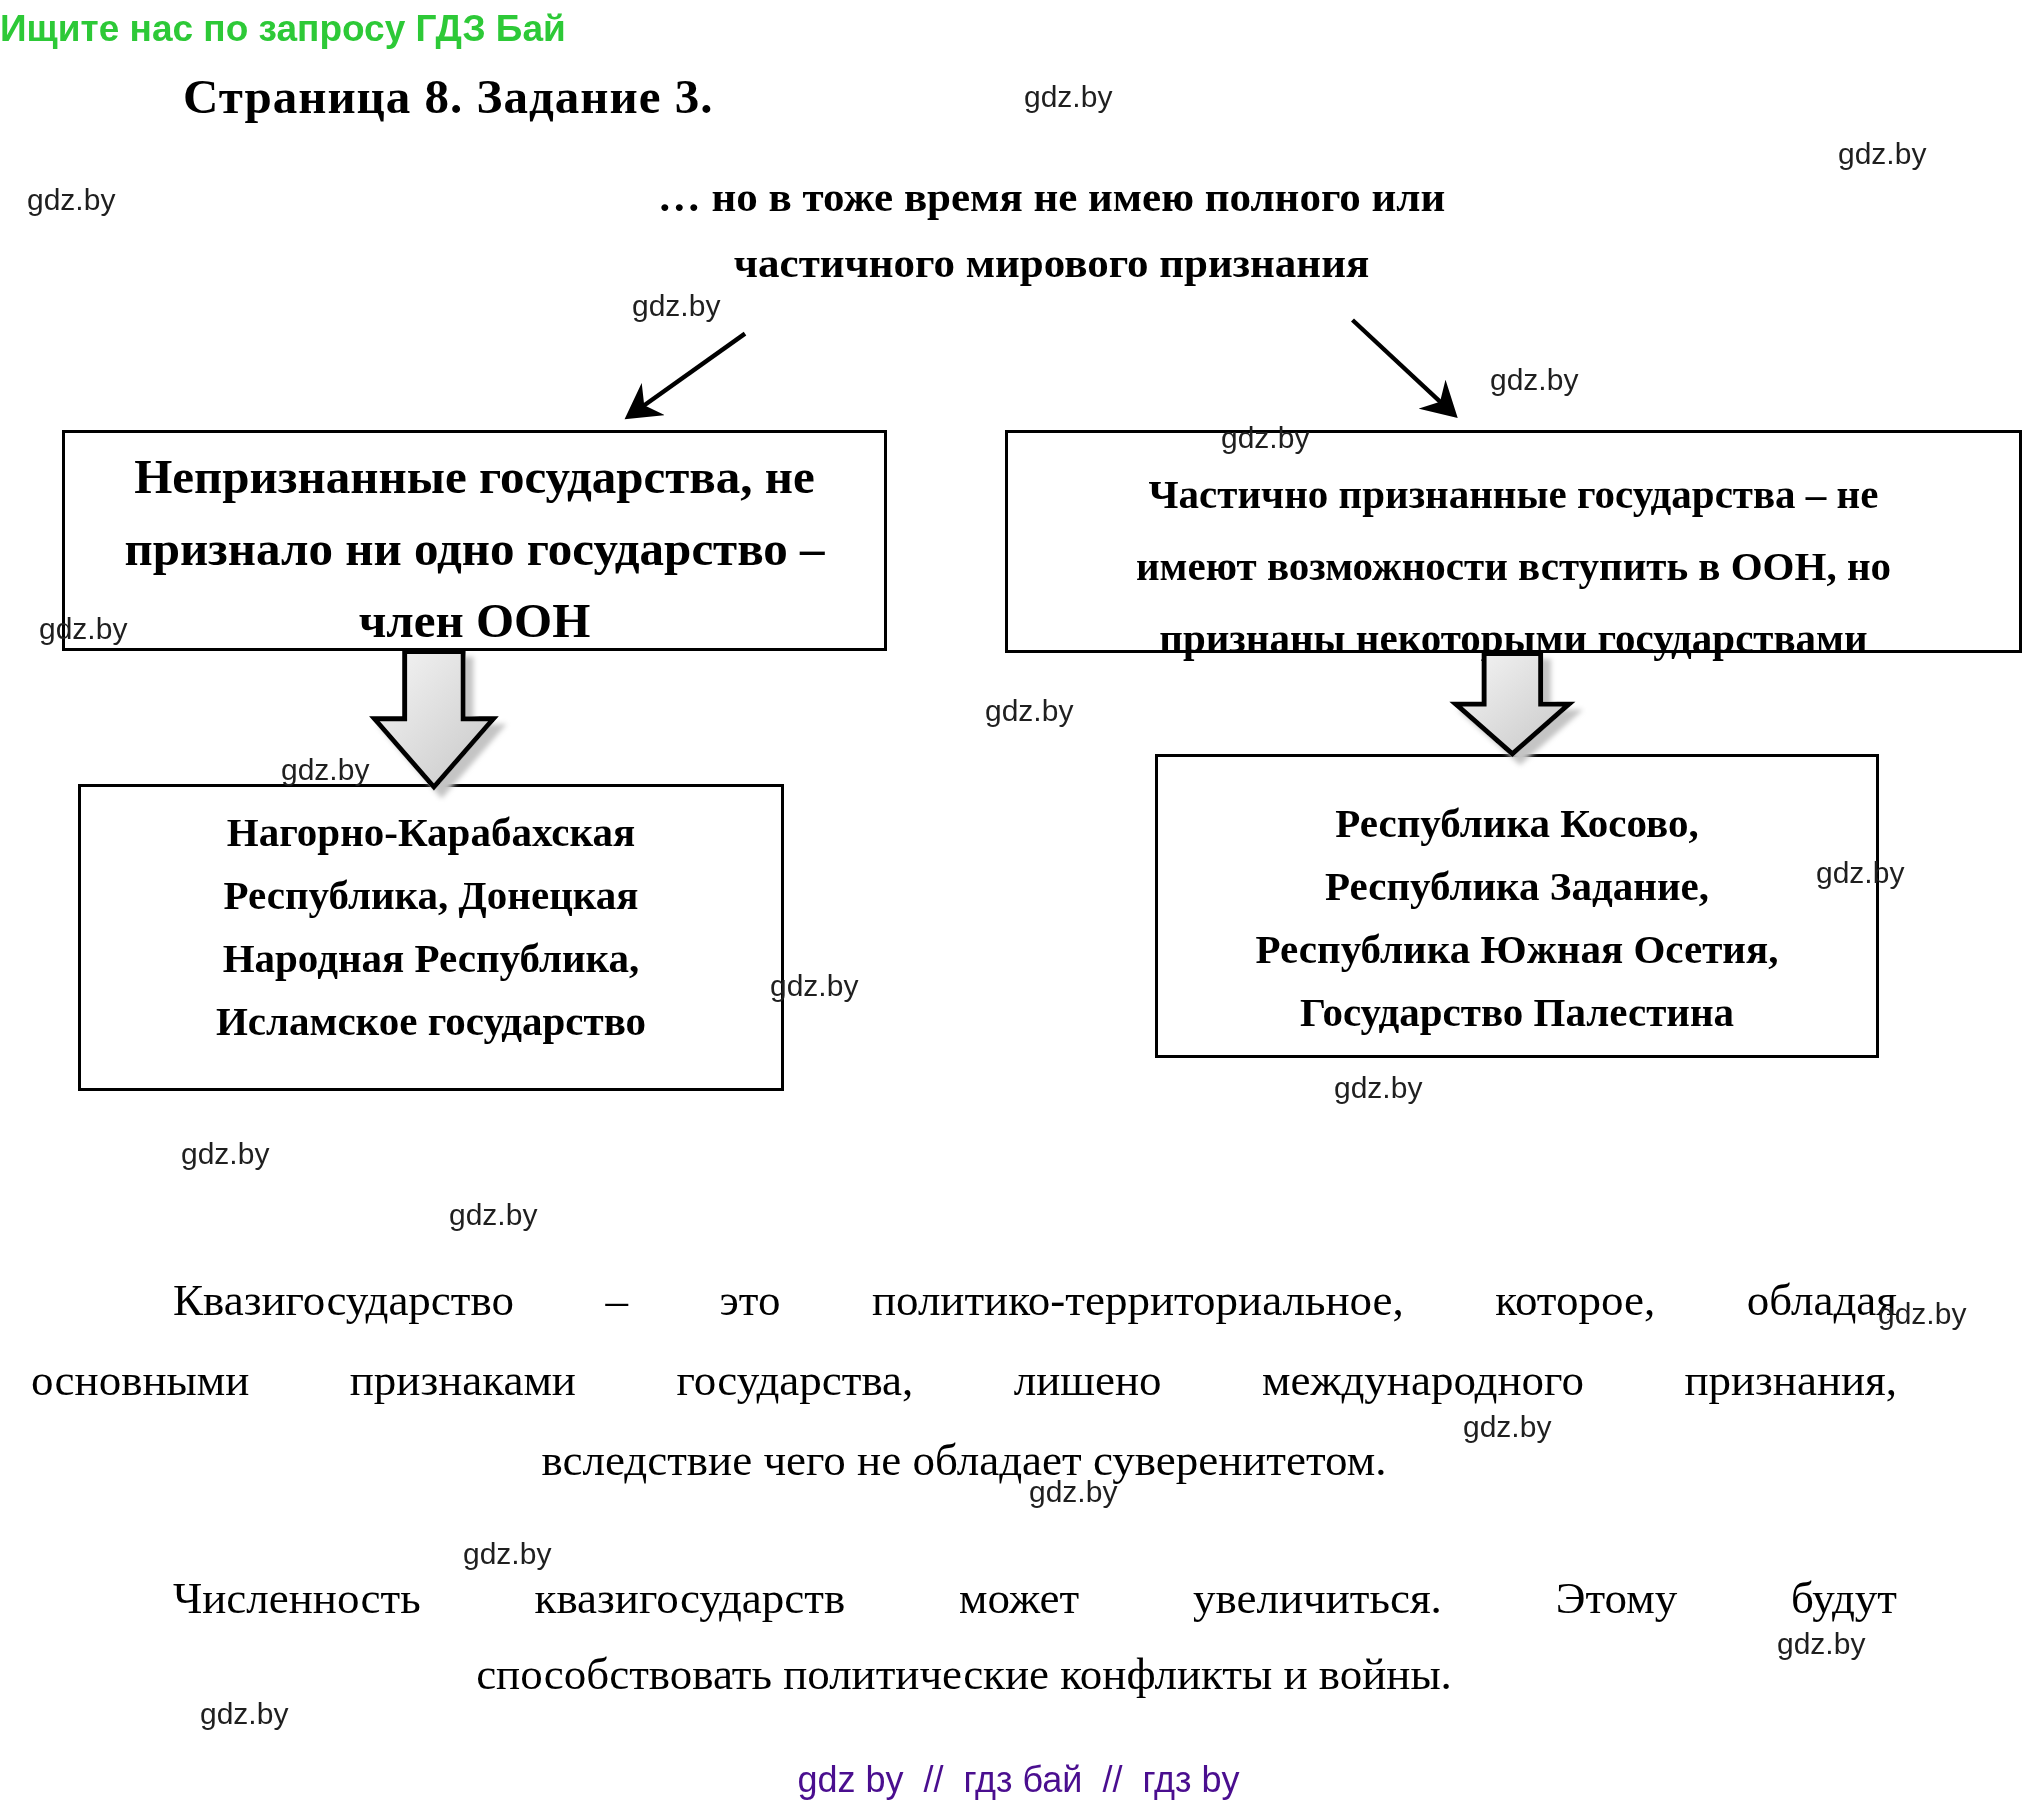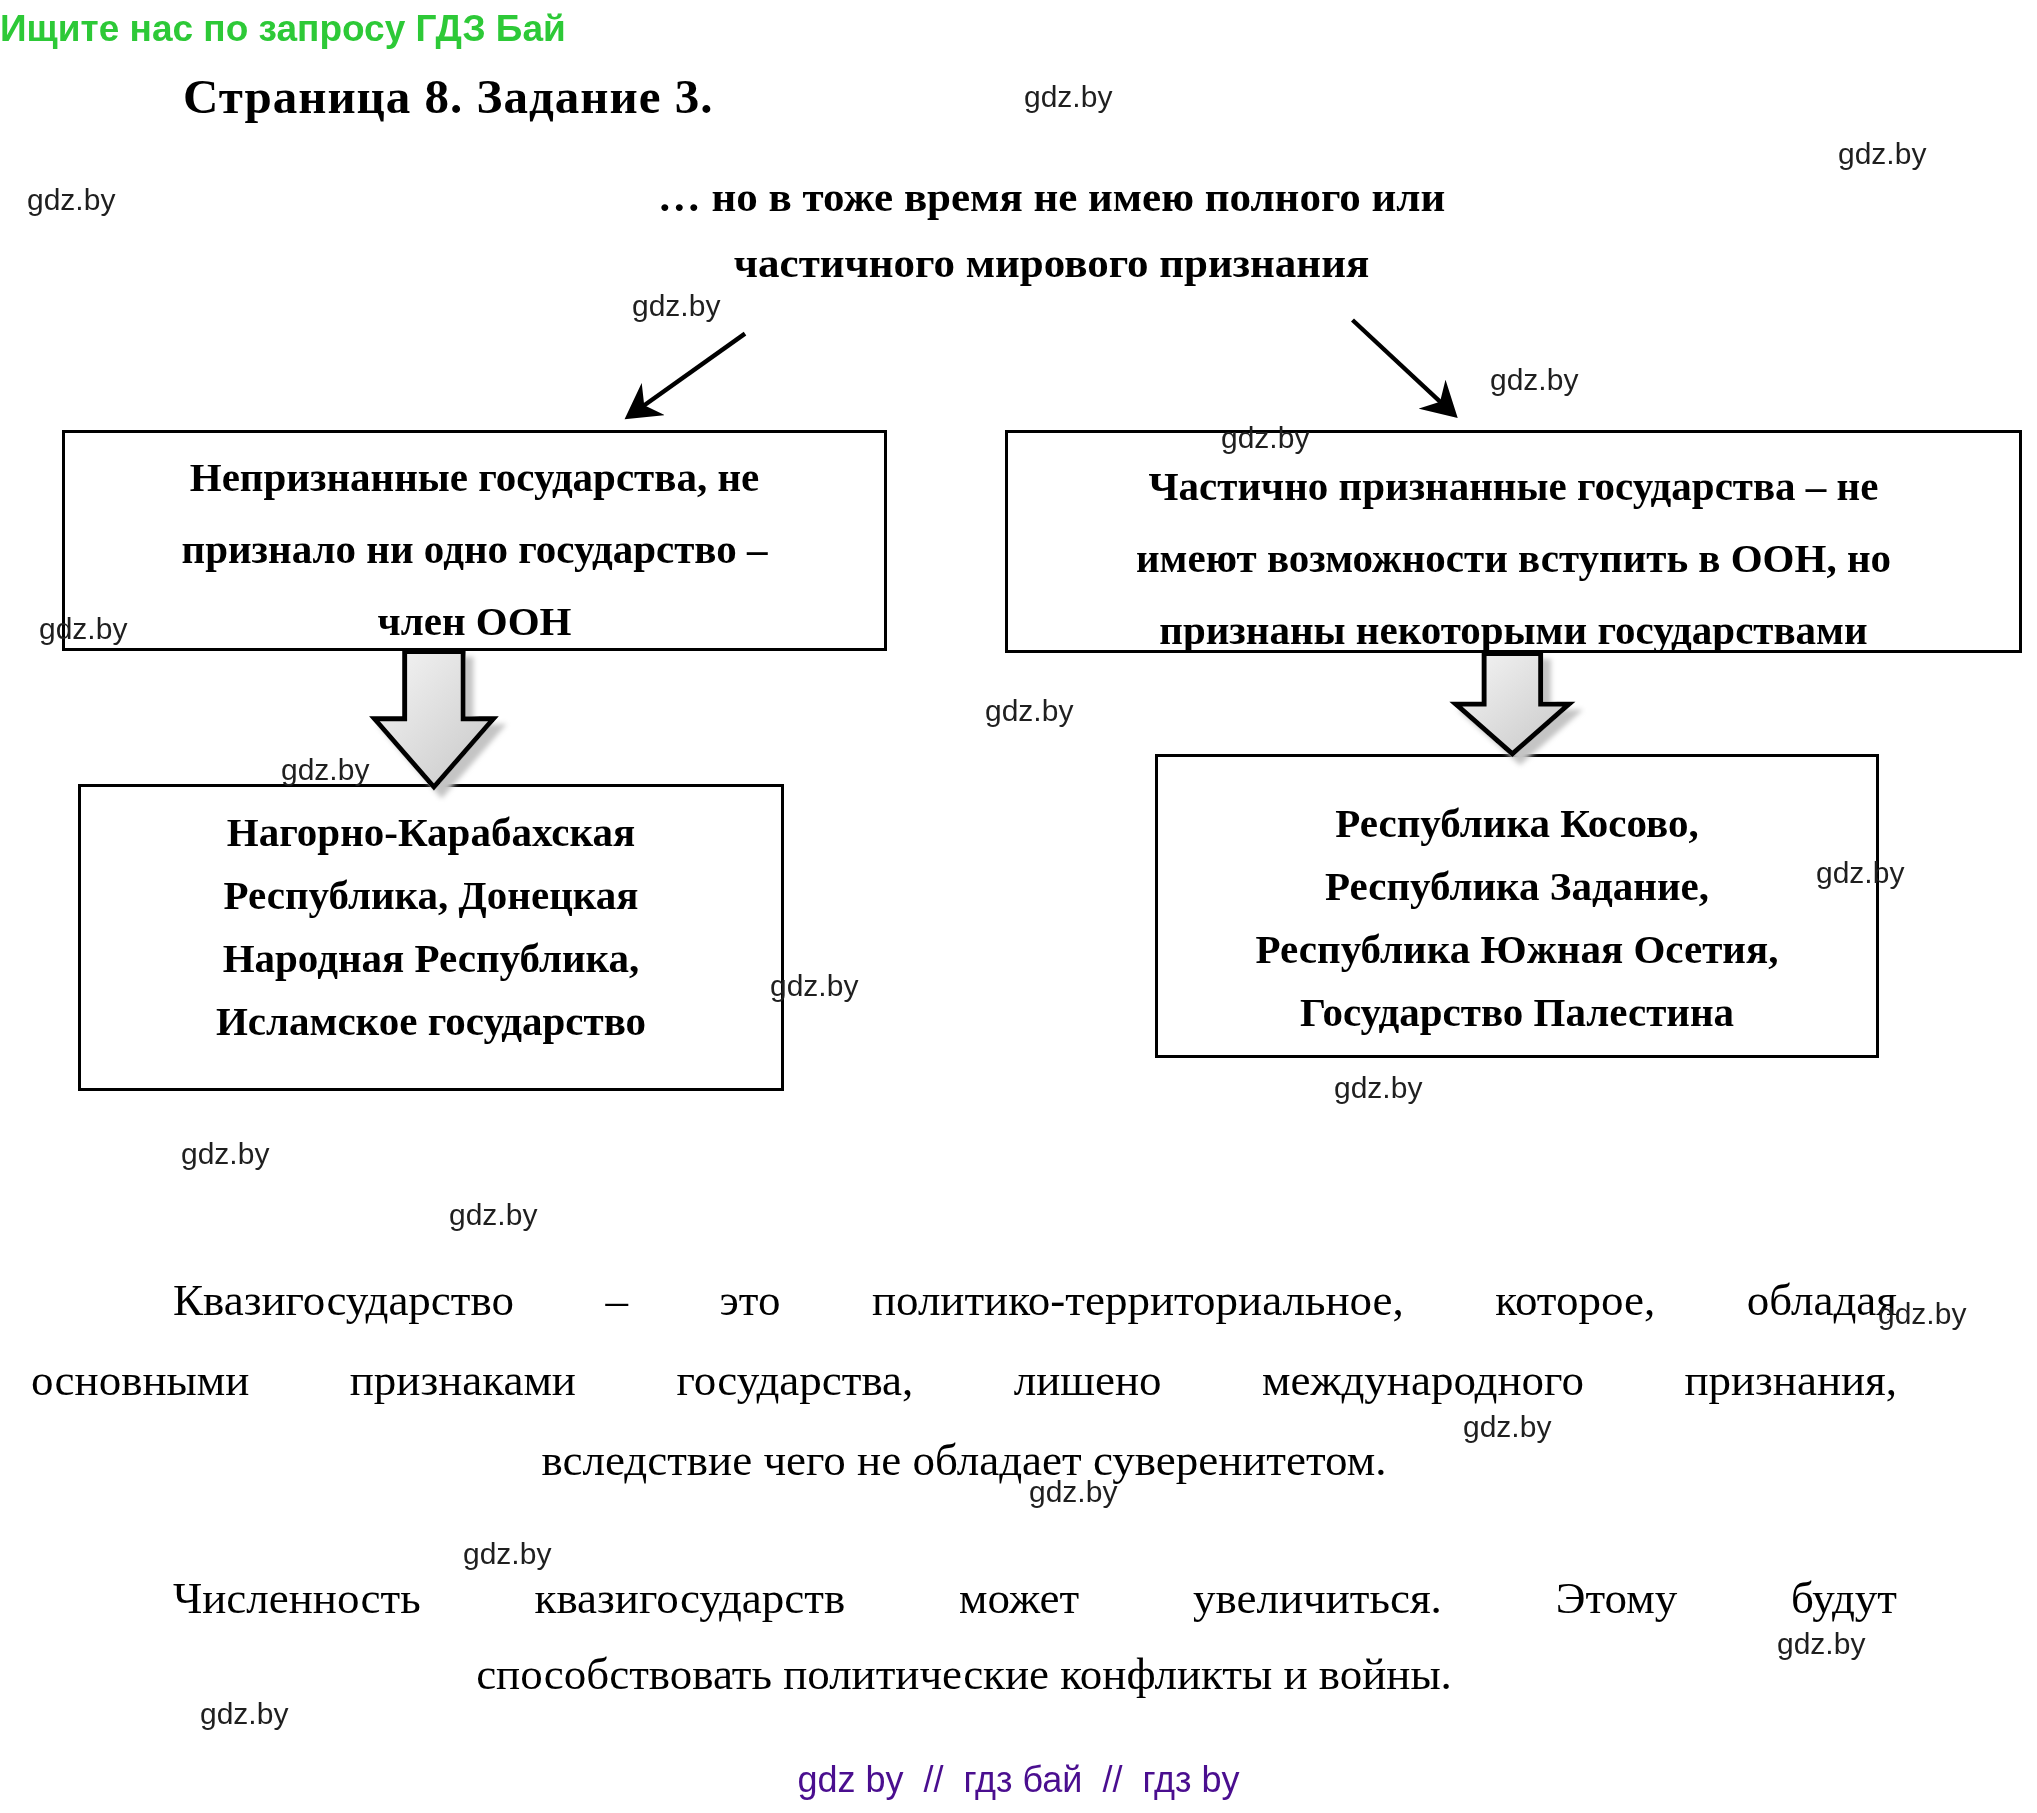--- a/index.html
+++ b/index.html
@@ -34,22 +34,22 @@
   }
   
   .fbox{
     border:3.9px solid #000;
     box-sizing:border-box;
     text-align:center;
     font-weight:700;
     background:#fff;
   }
   .fbox .bl{display:block;}
-  .box-unrec{left:62px;top:430px;width:825px;height:221px;font-size:41px;line-height:72px;padding-top:7.8px;}
-  .box-part{left:1005px;top:430px;width:1017px;height:223px;font-size:41px;line-height:72px;padding-top:17px;}
+  .box-unrec{left:62px;top:430px;width:825px;height:221px;font-size:49px;line-height:72px;padding-top:7.8px;}
+  .box-part{left:1005px;top:430px;width:1017px;height:223px;font-size:41px;line-height:72px;padding-top:25px;}
   .box-unrec-ex{left:78px;top:784px;width:706px;height:307px;font-size:41px;line-height:63px;padding-top:13.7px;}
   .box-part-ex{left:1155px;top:754px;width:724px;height:304px;font-size:41px;line-height:63px;padding-top:35px;}
   
   .para{
     left:31px;width:1866px;
     font-size:45px;
   }
   .para .jline{display:block;text-align:justify;text-align-last:justify;}
   .para .lline{display:block;text-align:center;}
   .para .indent{padding-left:142px;box-sizing:border-box;font-family:Liberation Serif, serif;}

